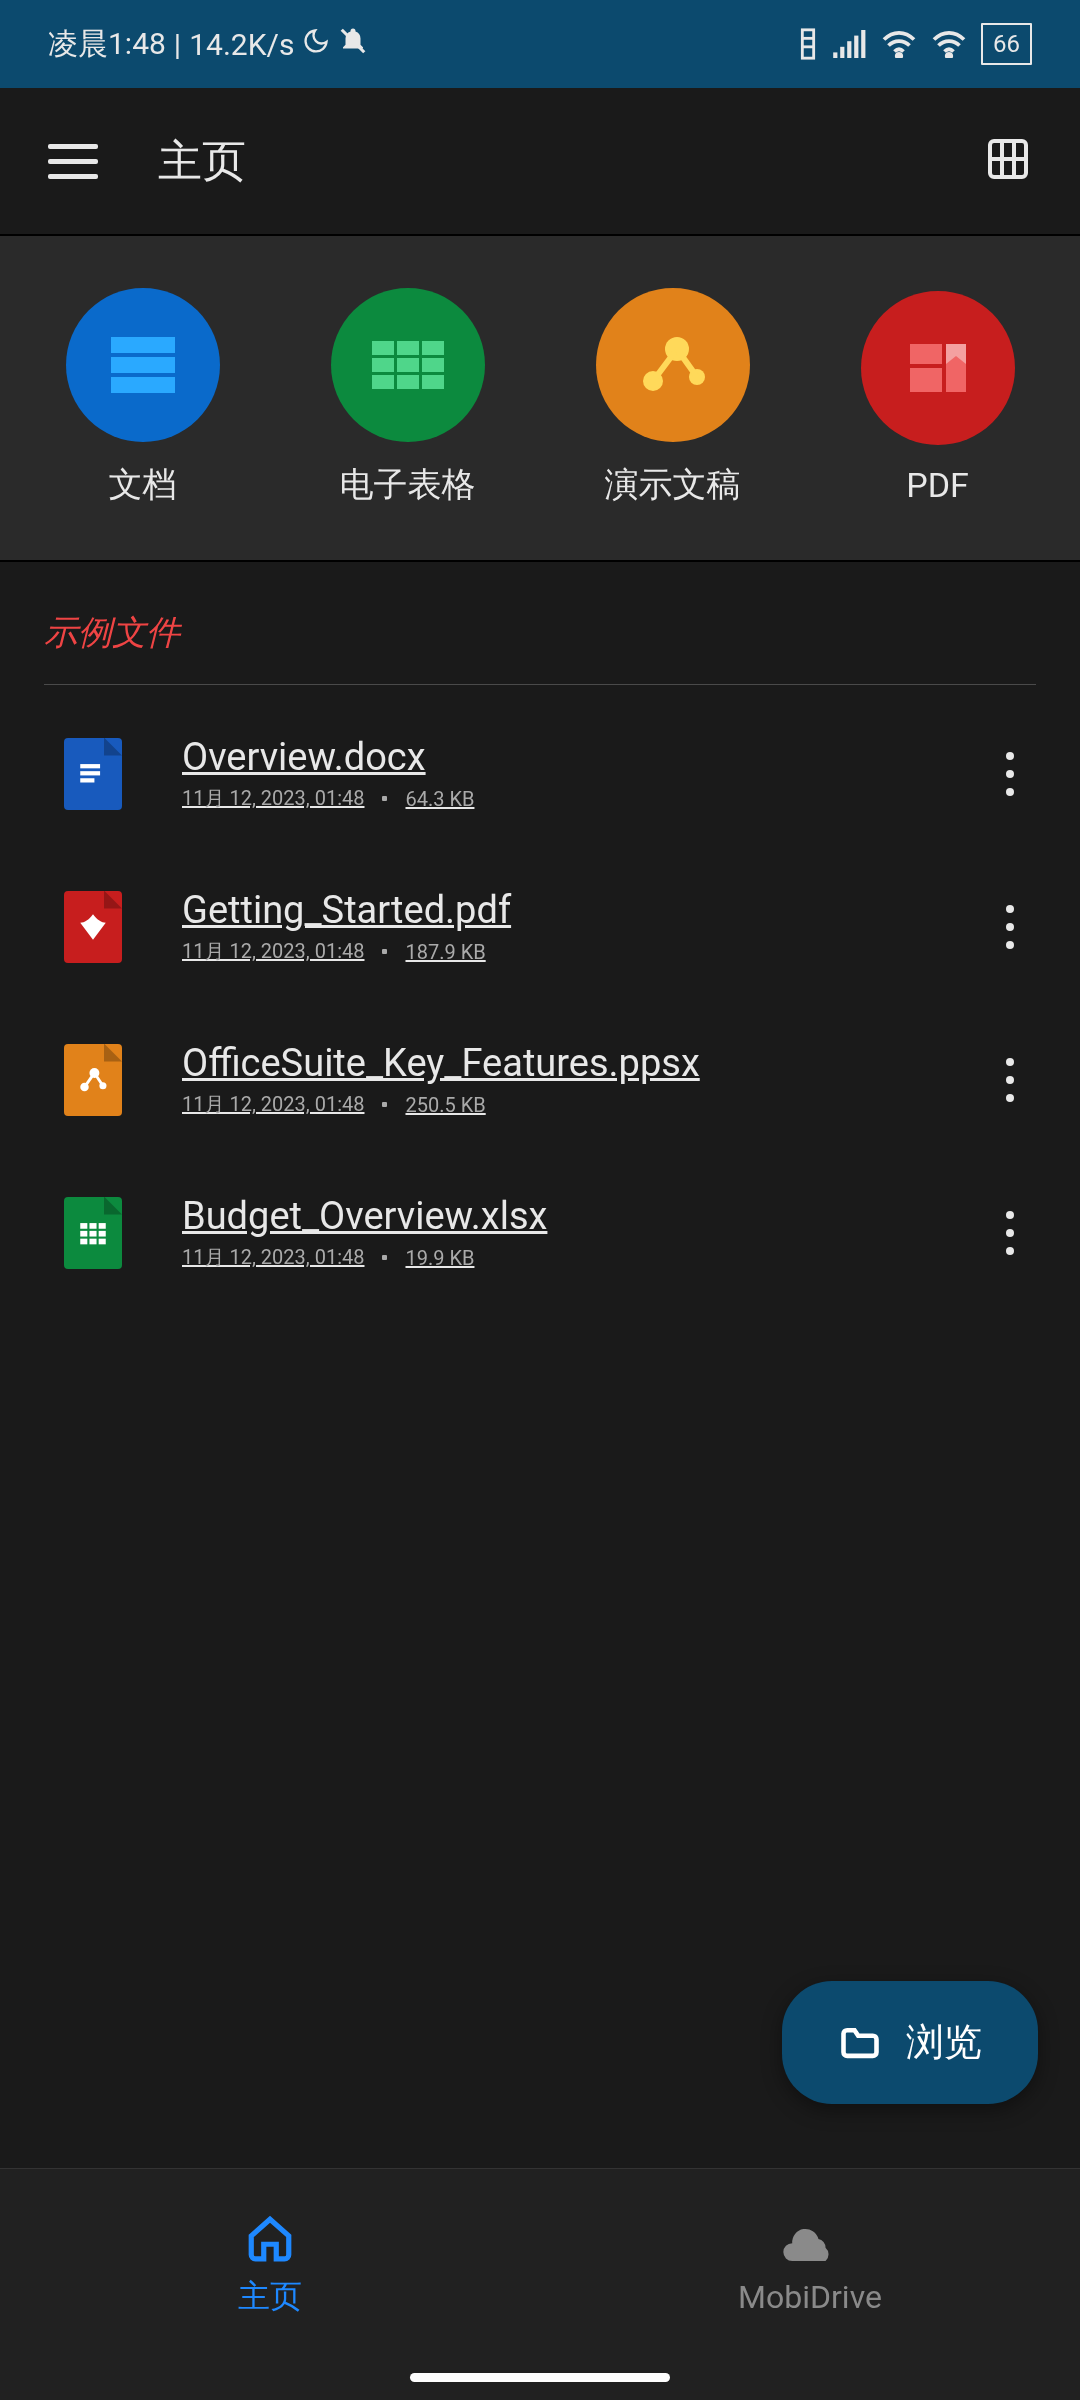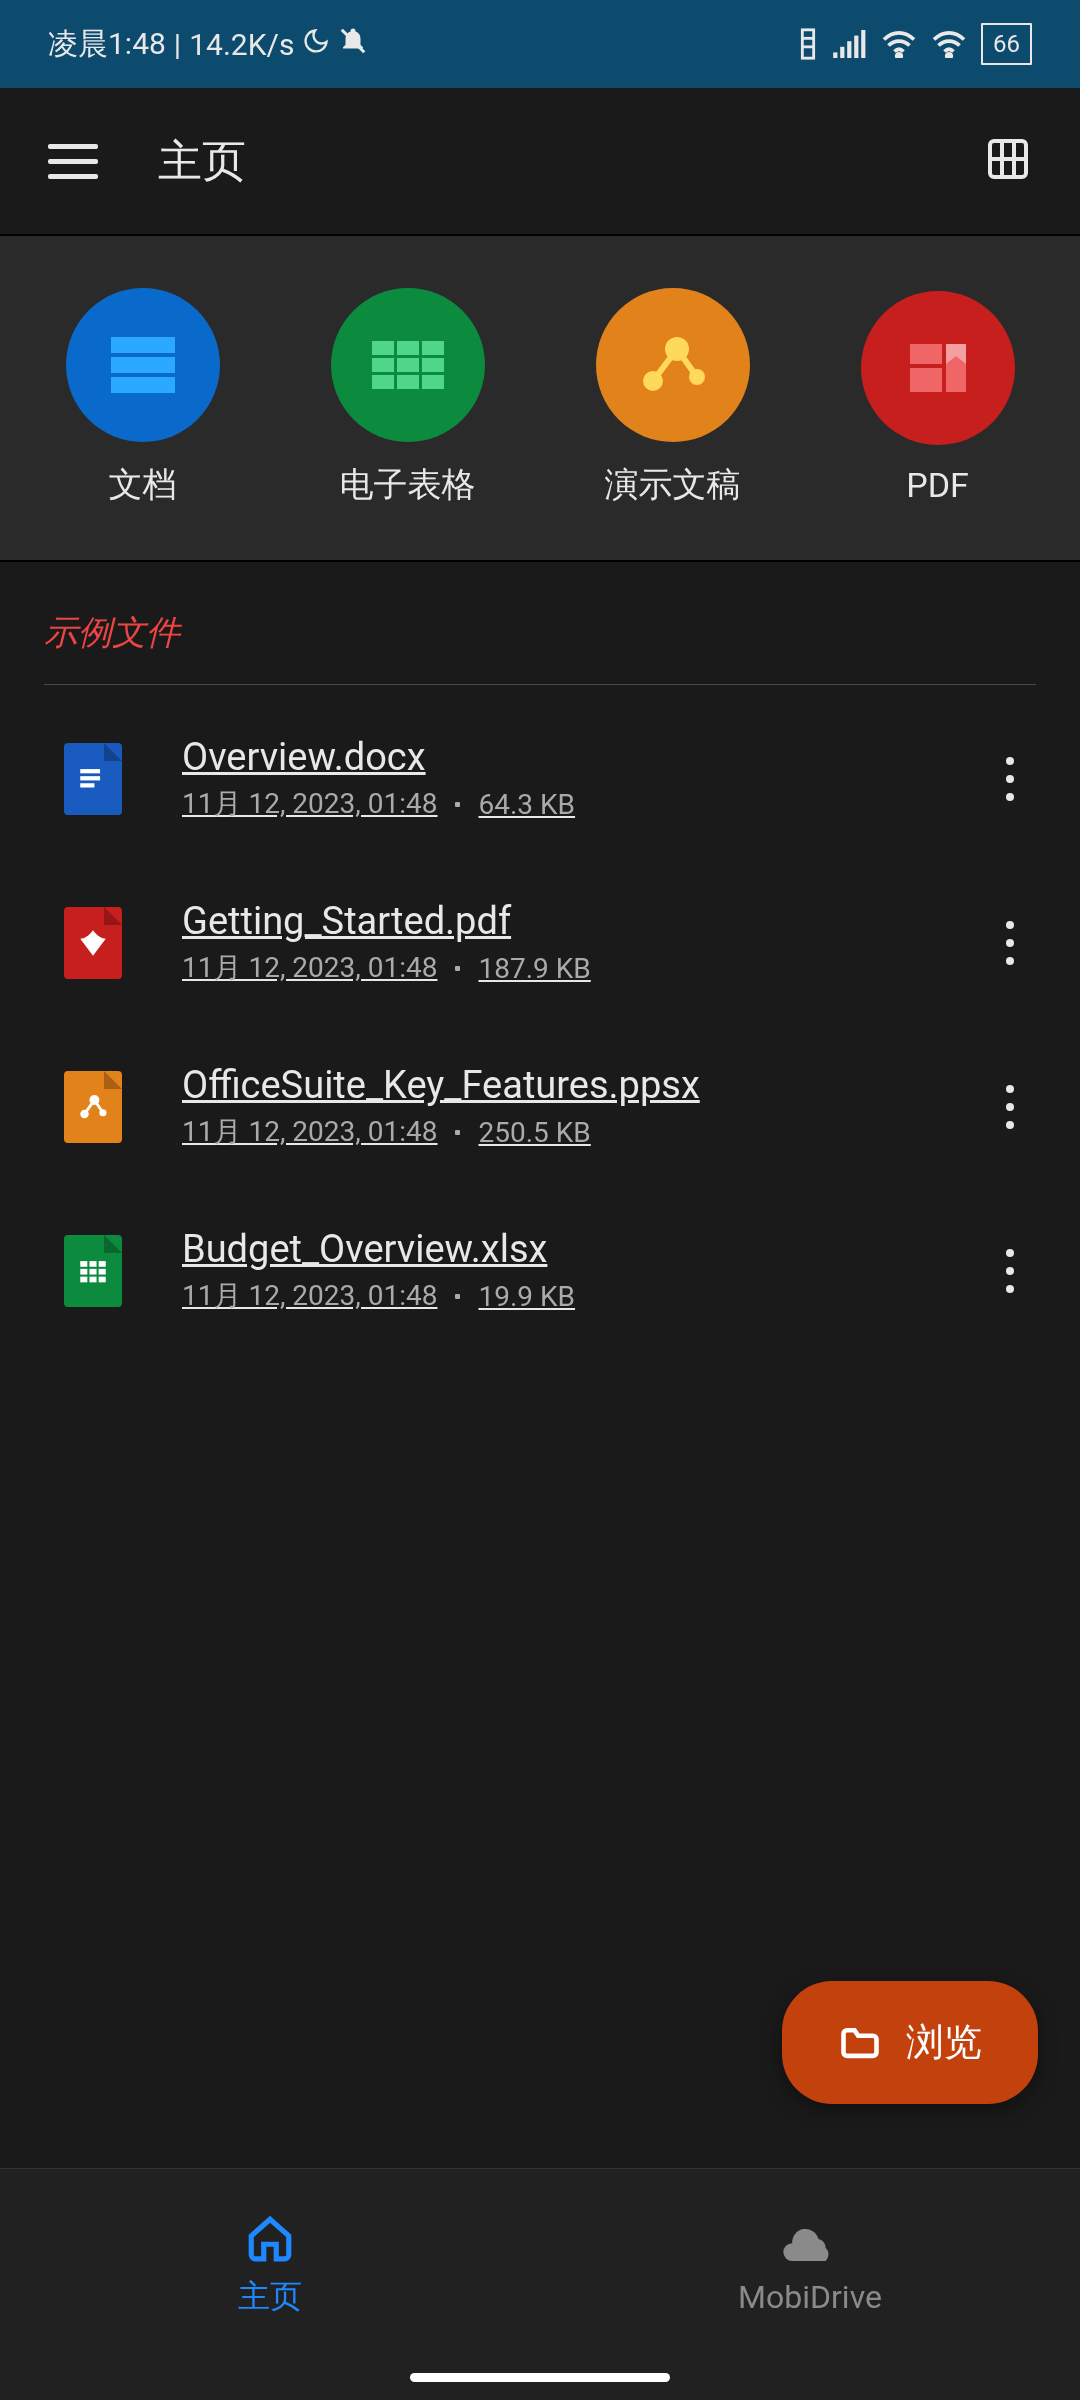--- a/index.html
+++ b/index.html
@@ -121,40 +121,40 @@
     width:18px; height:18px;
     background: rgba(0,0,0,0.25);
     clip-path: polygon(0 0, 100% 100%, 0 100%);
   }
   .icon-docx { background: #185abd; }
   .icon-pdf { background: #c71e1e; }
   .icon-ppsx { background: #e1821a; }
   .icon-xlsx { background: #0c8a3e; }
   .file-meta { flex: 1; text-decoration: underline; }
   .file-name { font-size: 38px; color: #e8e8e8; margin-bottom: 6px; }
-  .file-detail { font-size: 28px; color: #aaaaaa; display:flex; align-items:center; gap:18px; }
+  .file-detail { font-size: 20px; color: #aaaaaa; display:flex; align-items:center; gap:18px; }
   .file-detail .dot { width:5px; height:5px; background:#aaaaaa; border-radius:1px; }
   .file-more {
     width: 10px;
     display:flex;
     flex-direction:column;
     gap:10px;
     align-items:center;
     padding: 0 20px;
   }
   .file-more span {
     width:8px; height:8px; background:#e8e8e8; border-radius:50%;
   }
   
   
   .fab {
     position: absolute;
     right: 42px;
     bottom: 296px;
-    background: #c2410c;
+    background: #0c4a6e;
     color: #fff;
     font-size: 38px;
     font-weight: 500;
     padding: 36px 56px;
     border-radius: 50px;
     display: flex;
     align-items: center;
     gap: 24px;
     box-shadow: 0 6px 20px rgba(0,0,0,0.4);
   }

